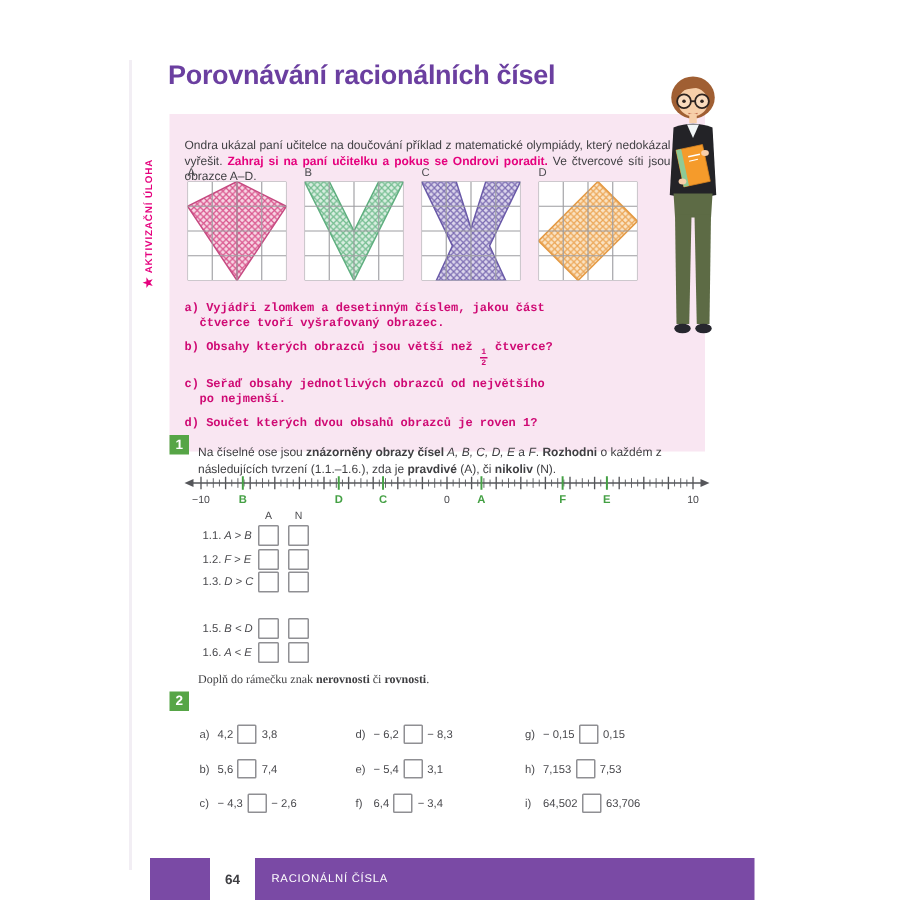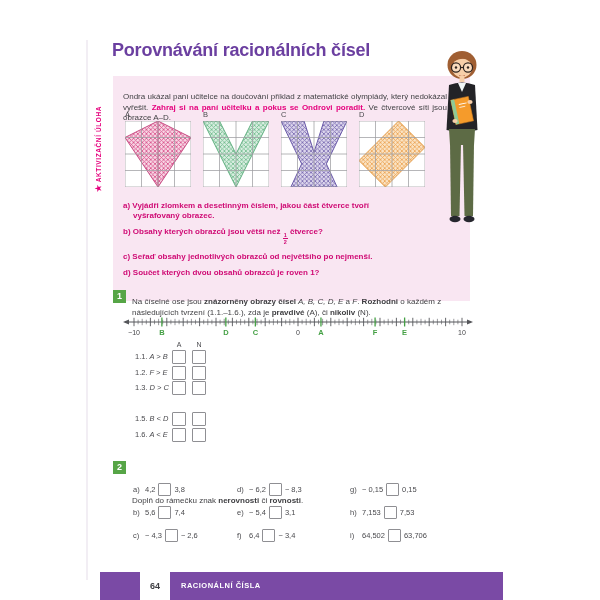--- a/index.html
+++ b/index.html
@@ -21,53 +21,53 @@
   .activity-tag .star{font-size:8px;margin-right:2px;}
   .intro{position:absolute;left:10px;top:8px;width:324px;font-size:8px;line-height:10.5px;text-align:justify;}
   .intro .hl{color:var(--magenta,#e5007d);font-weight:bold;}
   .figure{position:absolute;width:66px;}
   .figure .fig-label{font-size:7.5px;color:#4a4a4e;display:block;margin-bottom:2px;}
   .grid-svg{width:66px;height:66px;display:block;background:#fff;}
   .fig-a{left:12px;top:34px;} .fig-b{left:90px;top:34px;} .fig-c{left:168px;top:34px;} .fig-d{left:246px;top:34px;}
   .questions{position:absolute;left:10px;top:125px;width:252px;}
   .question{
     font-size:8px;line-height:10px;font-weight:bold;color:var(--question-magenta,#cf0a74);
-    margin-bottom:6px;padding-left:10px;text-indent:-10px;
+    margin-bottom:6px;padding-left:10px;text-indent:-10px;font-family:Liberation Mono, monospace;
   }
   .frac{display:inline-flex;flex-direction:column;text-align:center;vertical-align:-3px;font-size:5.5px;line-height:1.15;text-indent:0;}
   .frac .fn{border-bottom:0.8px solid currentColor;padding:0 1px;}
   .teacher{position:absolute;left:436px;top:50px;width:52px;height:182px;}
   .badge{
     position:absolute;width:13px;height:13px;background:var(--badge-green,#56a546);
     color:#fff;font-size:9px;font-weight:bold;text-align:center;line-height:13px;
   }
   .badge-1{left:113px;top:290px;} .badge-2{left:113px;top:461px;}
   .ex-text{position:absolute;font-size:8px;line-height:10.5px;}
   .ex1-text{left:132px;top:289px;width:358px;}
-  .ex2-text{left:132px;top:488px;width:300px;}
+  .ex2-text{left:132px;top:440px;width:300px;font-family:Liberation Serif, serif;}
   .ex-text b{font-weight:bold;text-align:center;} .ex-text i{font-style:italic;}
   .numberline{position:absolute;left:122px;top:311px;width:352px;height:30px;}
   .an-header{position:absolute;top:341px;font-size:7px;color:#4a4a4e;width:14px;text-align:center;}
   .an-a{left:172px;} .an-n{left:192px;}
   .stmt-row{position:absolute;left:135px;width:120px;height:15px;font-size:7.5px;}
   .stmt-num{color:#4a4a4e;}
   .stmt-text{font-style:italic;color:#4a4a4e;margin-left:2px;}
   .cb{
     position:absolute;top:-2px;width:12px;height:12px;background:#fff;
     border:1px solid #8f8f93;border-radius:1px;
   }
   .cb1{left:37px;} .cb2{left:57px;}
   .ex2-item{position:absolute;display:flex;align-items:center;gap:3px;font-size:7.5px;color:#4a4a4e;height:13px;}
   .ex2-label{width:9px;}
   .ex2-box{width:11px;height:11px;background:#fff;border:1px solid #8f8f93;border-radius:1px;display:inline-block;}
   .footer-square{position:absolute;left:100px;top:572px;width:40px;height:28px;background:var(--footer-purple,#7a4aa5);}
   .footer-page{position:absolute;left:140px;top:572px;width:30px;height:28px;line-height:28px;text-align:center;font-size:9px;font-weight:bold;color:#3e3e42;}
   .footer-bar{
     position:absolute;left:170px;top:572px;width:333px;height:28px;background:var(--footer-purple,#7a4aa5);
-    color:#fff;font-size:7.5px;font-weight:bold;letter-spacing:0.5px;line-height:28px;padding-left:11px;box-sizing:border-box;
+    color:#fff;font-size:7.5px;font-weight:normal;letter-spacing:0.5px;line-height:28px;padding-left:11px;box-sizing:border-box;
   }
 </style>
 </head>
 <body>
 
 <div class="page">
   <div class="page-edge"></div>
 
   <h1 class="title">Porovnávání racionálních čísel</h1>
 

